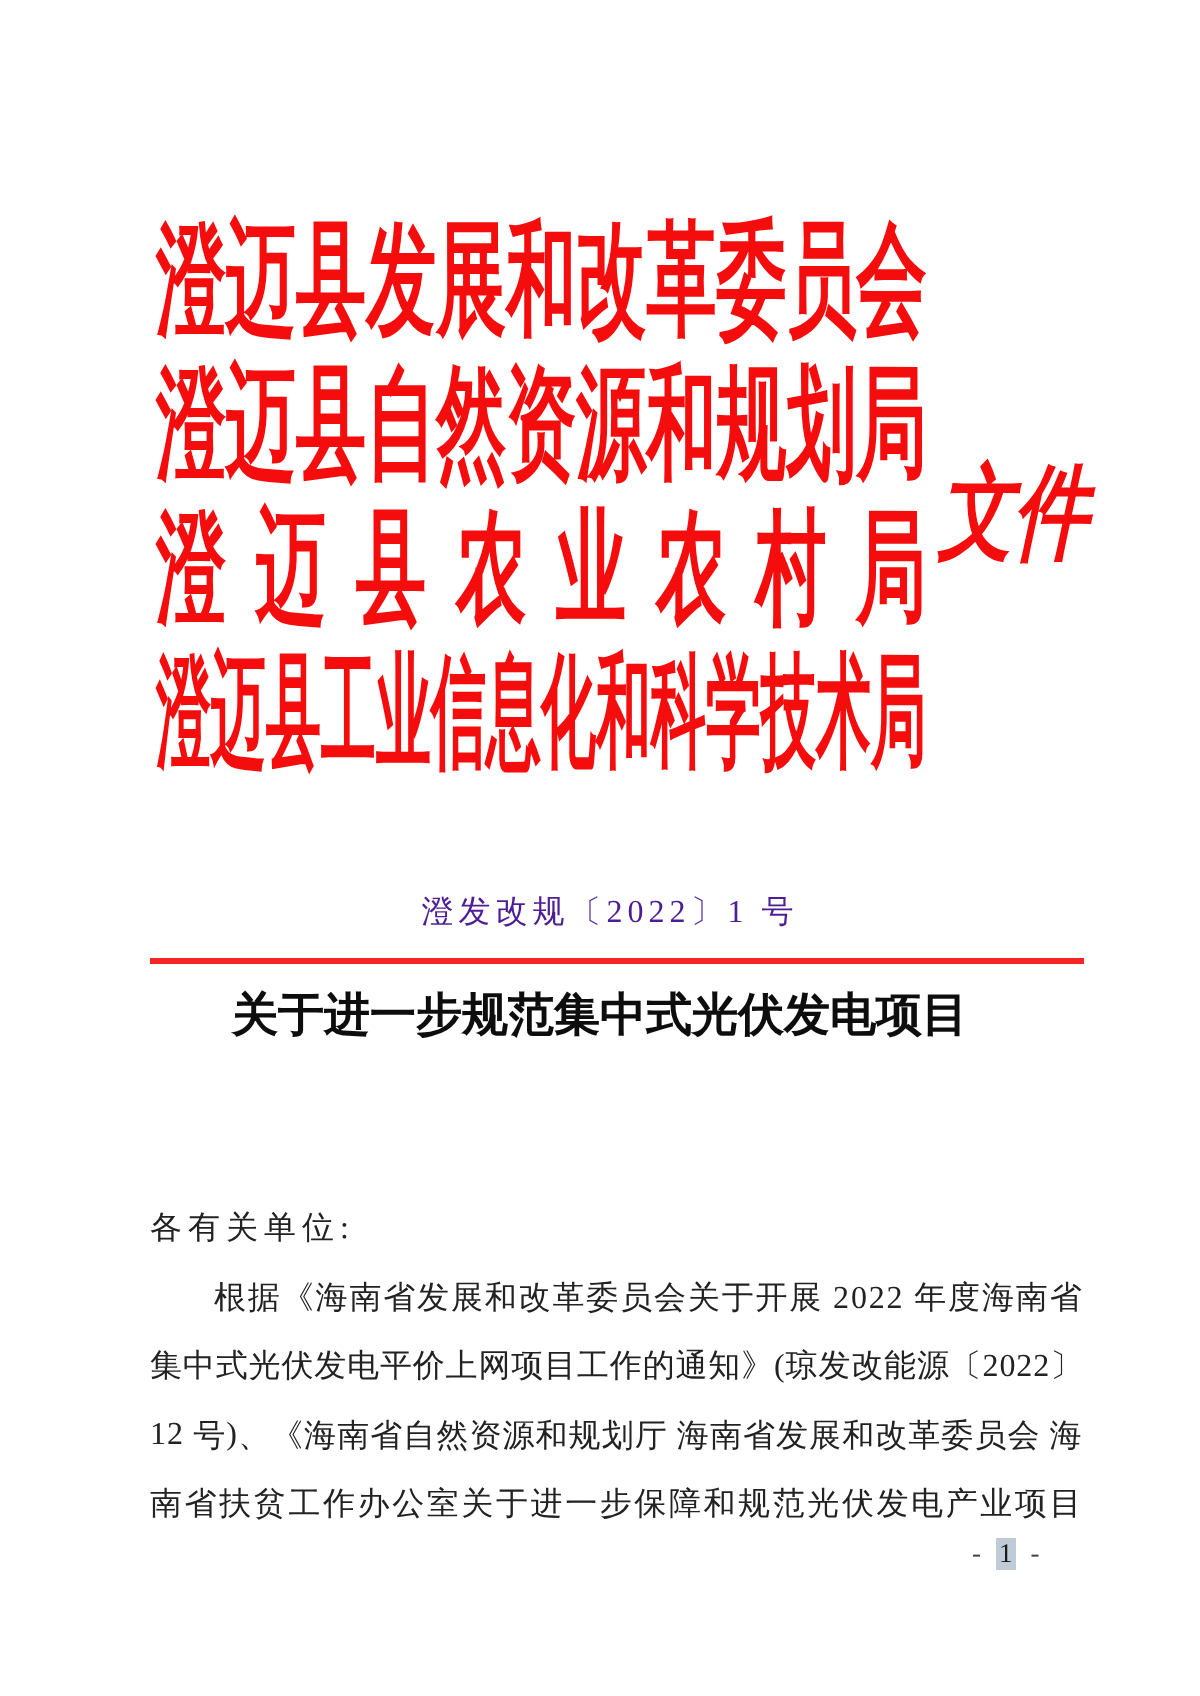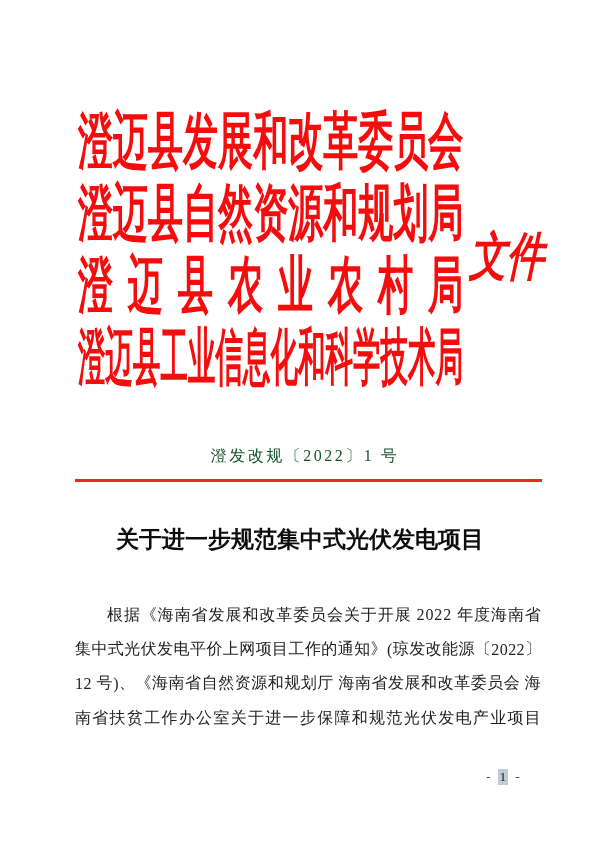--- a/index.html
+++ b/index.html
@@ -52,44 +52,45 @@
   .docnum-row {
     position: absolute;
     left: 0;
     top: 446px;
     width: 600px;
     text-align: center;
     padding-left: 10px;
     box-sizing: border-box;
     font-size: 16px;
     letter-spacing: 2.5px;
-    color: #14532d;
+    color: #4c1d95;
   }
 
   
   .red-rule {
     position: absolute;
     left: 75px;
     top: 479px;
     width: 467px;
     height: 2.5px;
     background: var(--rule-red, #f52525);
   }
 
   
   .doc-title {
     position: absolute;
     left: 0;
-    top: 524px;
+    top: 494px;
     width: 600px;
     text-align: center;
     font-size: 23px;
     line-height: 31px;
     font-weight: 700;
     color: #0d0d0d;
+    font-family: Liberation Mono, monospace;
   }
 
   
   .body-block {
     position: absolute;
     left: 75px;
     top: 598px;
     width: 466px;
     font-size: 16px;
     color: #222222;
@@ -136,20 +137,21 @@
 
   <div class="docnum-row">澄发改规〔2022〕1 号</div>
 
   <div class="red-rule"></div>
 
   <div class="doc-title">
     <div>关于进一步规范集中式光伏发电项目</div>
   </div>
 
   <div class="body-block">
+    <div class="bline plain">各有关单位:</div>
     <div class="bline jc indent justify-chars">
         <span>根</span>
         <span>据</span>
         <span>《</span>
         <span>海</span>
         <span>南</span>
         <span>省</span>
         <span>发</span>
         <span>展</span>
         <span>和</span>

